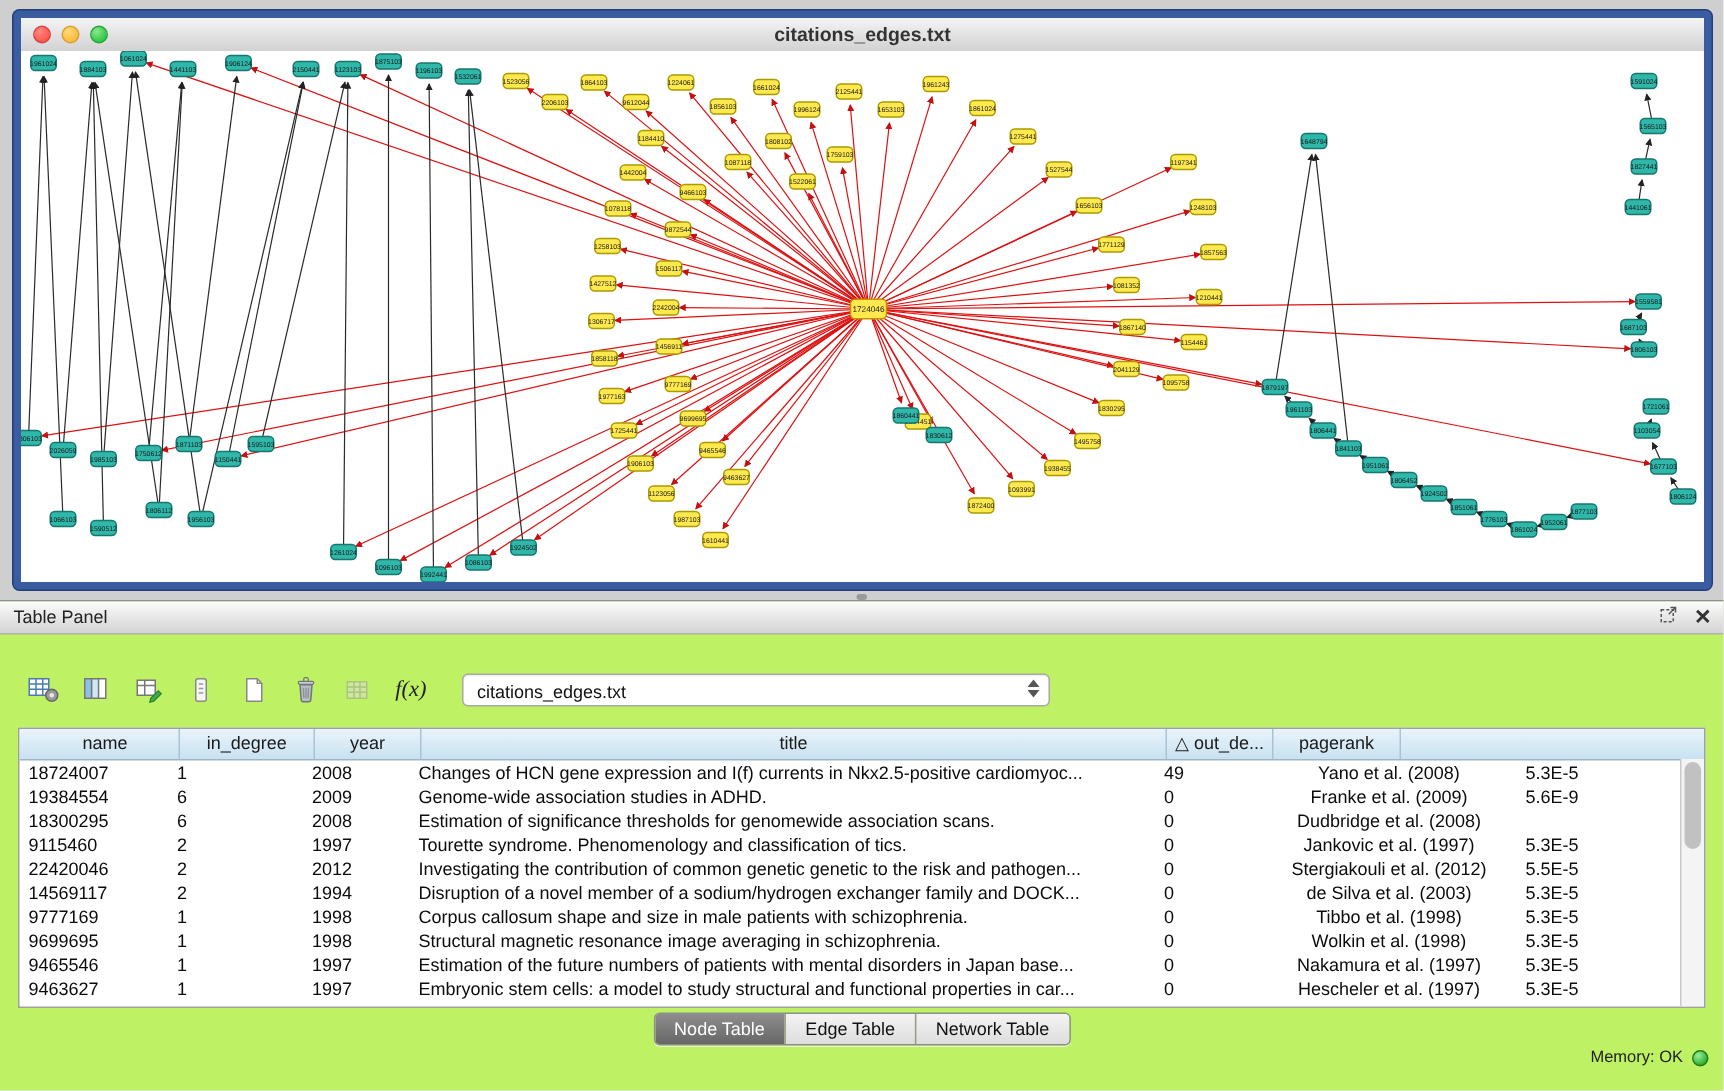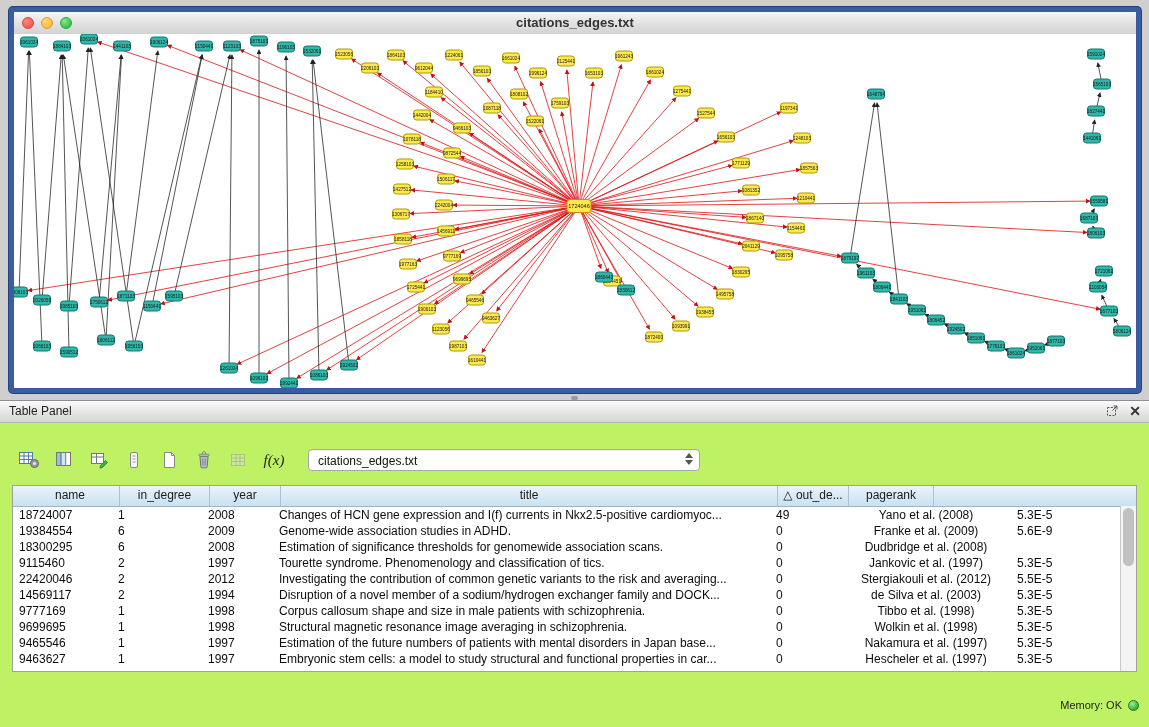--- a/index.html
+++ b/index.html
@@ -760,21 +760,21 @@
           <div class="td" style="width: 71px;">1997</div>
           <div class="td" style="width: 497px;">Tourette syndrome. Phenomenology and classification of tics.</div>
           <div class="td" style="width: 71px;">0</div>
           <div class="td center" style="width: 170px;">Jankovic et al. (1997)</div>
           <div class="td" style="width: 85px;">5.3E-5</div>
         </div>
         <div class="trow">
           <div class="td" style="width: 99px;">22420046</div>
           <div class="td" style="width: 90px;">2</div>
           <div class="td" style="width: 71px;">2012</div>
-          <div class="td" style="width: 497px;">Investigating the contribution of common genetic variants to the risk and averaging...</div>
+          <div class="td" style="width: 497px;">Investigating the contribution of common genetic genetic to the risk and pathogen...</div>
           <div class="td" style="width: 71px;">0</div>
           <div class="td center" style="width: 170px;">Stergiakouli et al. (2012)</div>
           <div class="td" style="width: 85px;">5.5E-5</div>
         </div>
         <div class="trow">
           <div class="td" style="width: 99px;">14569117</div>
           <div class="td" style="width: 90px;">2</div>
           <div class="td" style="width: 71px;">1994</div>
           <div class="td" style="width: 497px;">Disruption of a novel member of a sodium/hydrogen exchanger family and DOCK...</div>
           <div class="td" style="width: 71px;">0</div>
@@ -816,18 +816,23 @@
           <div class="td" style="width: 71px;">0</div>
           <div class="td center" style="width: 170px;">Hescheler et al. (1997)</div>
           <div class="td" style="width: 85px;">5.3E-5</div>
         </div>
       </div>
     <div class="vscroll">
       <div class="vthumb"></div>
     </div>
   </div>
 
+  <div class="tabs" id="tabs">
+      <div class="tab active">Node Table</div>
+      <div class="tab">Edge Table</div>
+      <div class="tab">Network Table</div>
+    </div>
 
   <div class="statusbar">
     <span>Memory: OK</span>
     <span class="mem-dot"></span>
   </div>
 </div>
 
 </body></html>

